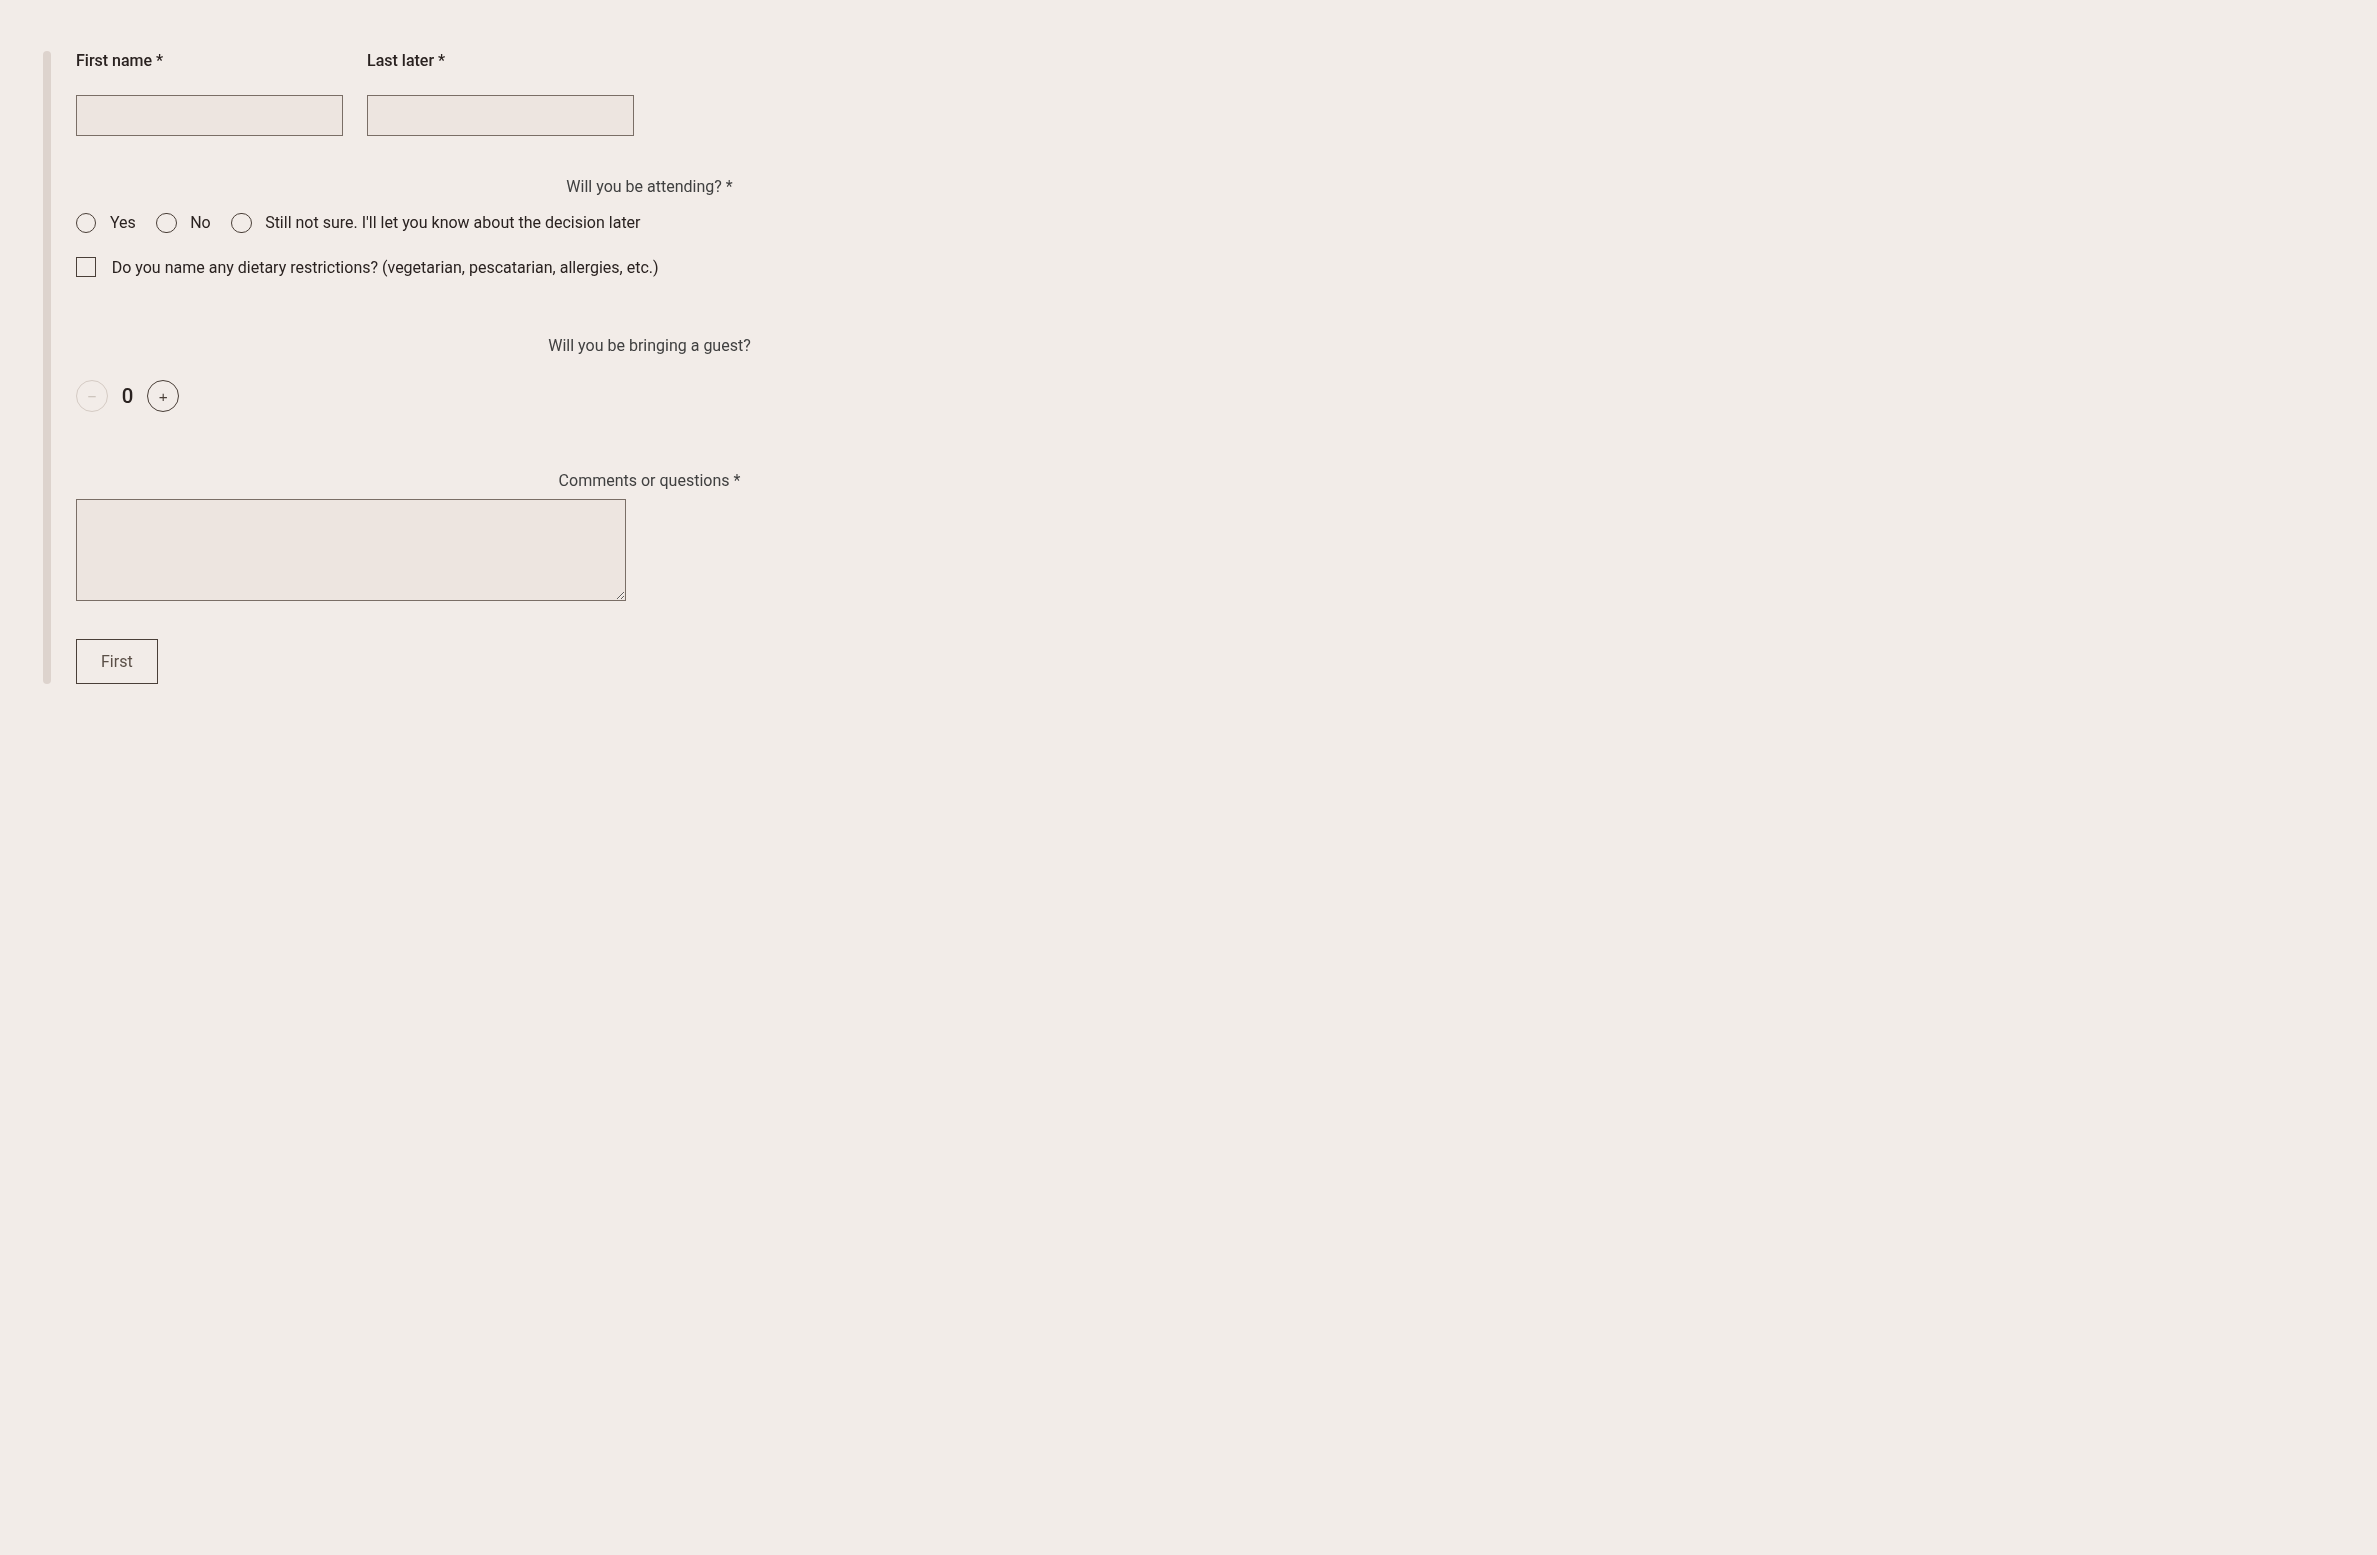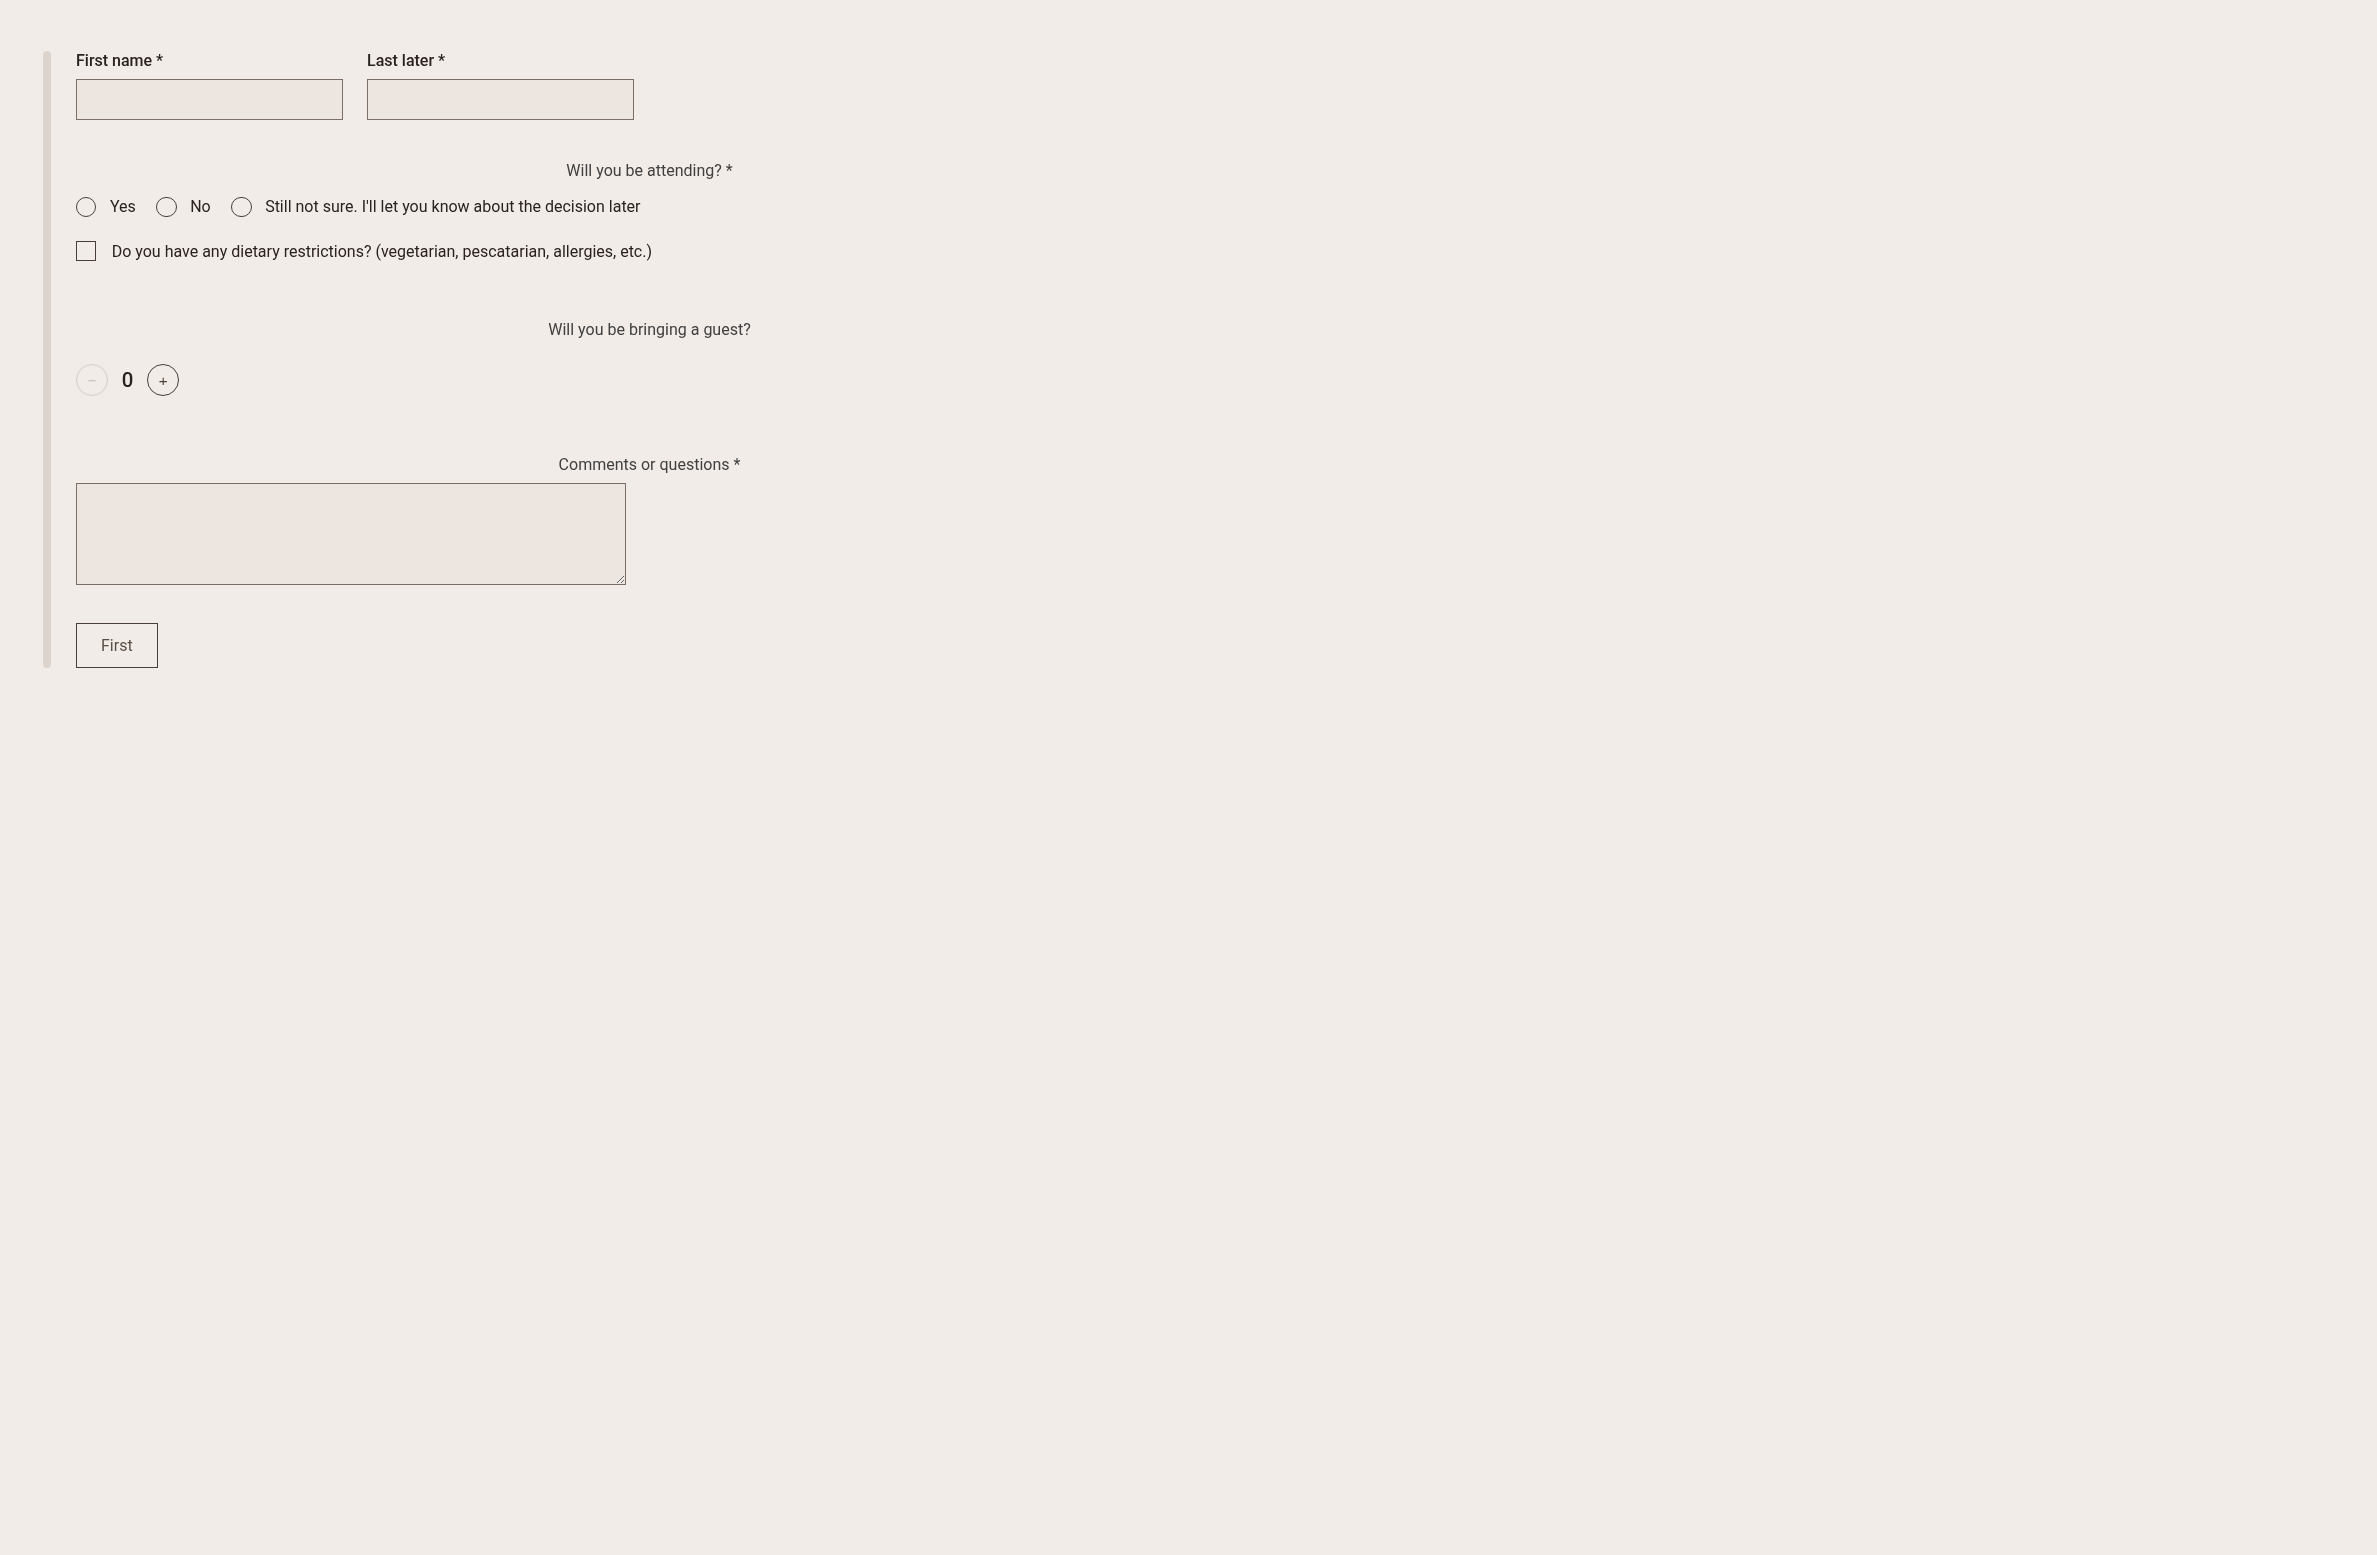--- a/index.html
+++ b/index.html
@@ -29,20 +29,21 @@
       border-radius: 4.2px;
     }
     .name-row {
       display: flex;
       gap: 24px;
       margin-bottom: 41px;
     }
     .name-field {
       display: flex;
       flex-direction: column;
+      gap: 16px;
     }
     .field-label {
       font-weight: 500;
       margin-bottom: 8.5px;
       color: #2a2220;
     }
     .text-input {
       width: 267px;
       height: 41px;
       border: 0.8px solid #7a6e66;
@@ -182,21 +183,21 @@
       </div>
       <div class="radio-row">
         <span class="radio-circle"></span>
         <span>Still not sure. I'll let you know about the decision later</span>
       </div>
     </div>
   </div>
 
   <div class="checkbox-row">
     <span class="checkbox-box"></span>
-    <span>Do you have any dietary restrictions? (vegetarian, pescatarian, allergies, etc.)</span>
+    <span>Do you name any dietary restrictions? (vegetarian, pescatarian, allergies, etc.)</span>
   </div>
 
   <div class="guest-section">
     <div class="section-label">Will you be bringing a guest?</div>
     <div class="stepper-row">
       <button class="stepper-btn stepper-minus">
         <span>−</span>
       </button>
       <span class="stepper-value">0</span>
       <button class="stepper-btn stepper-plus">

